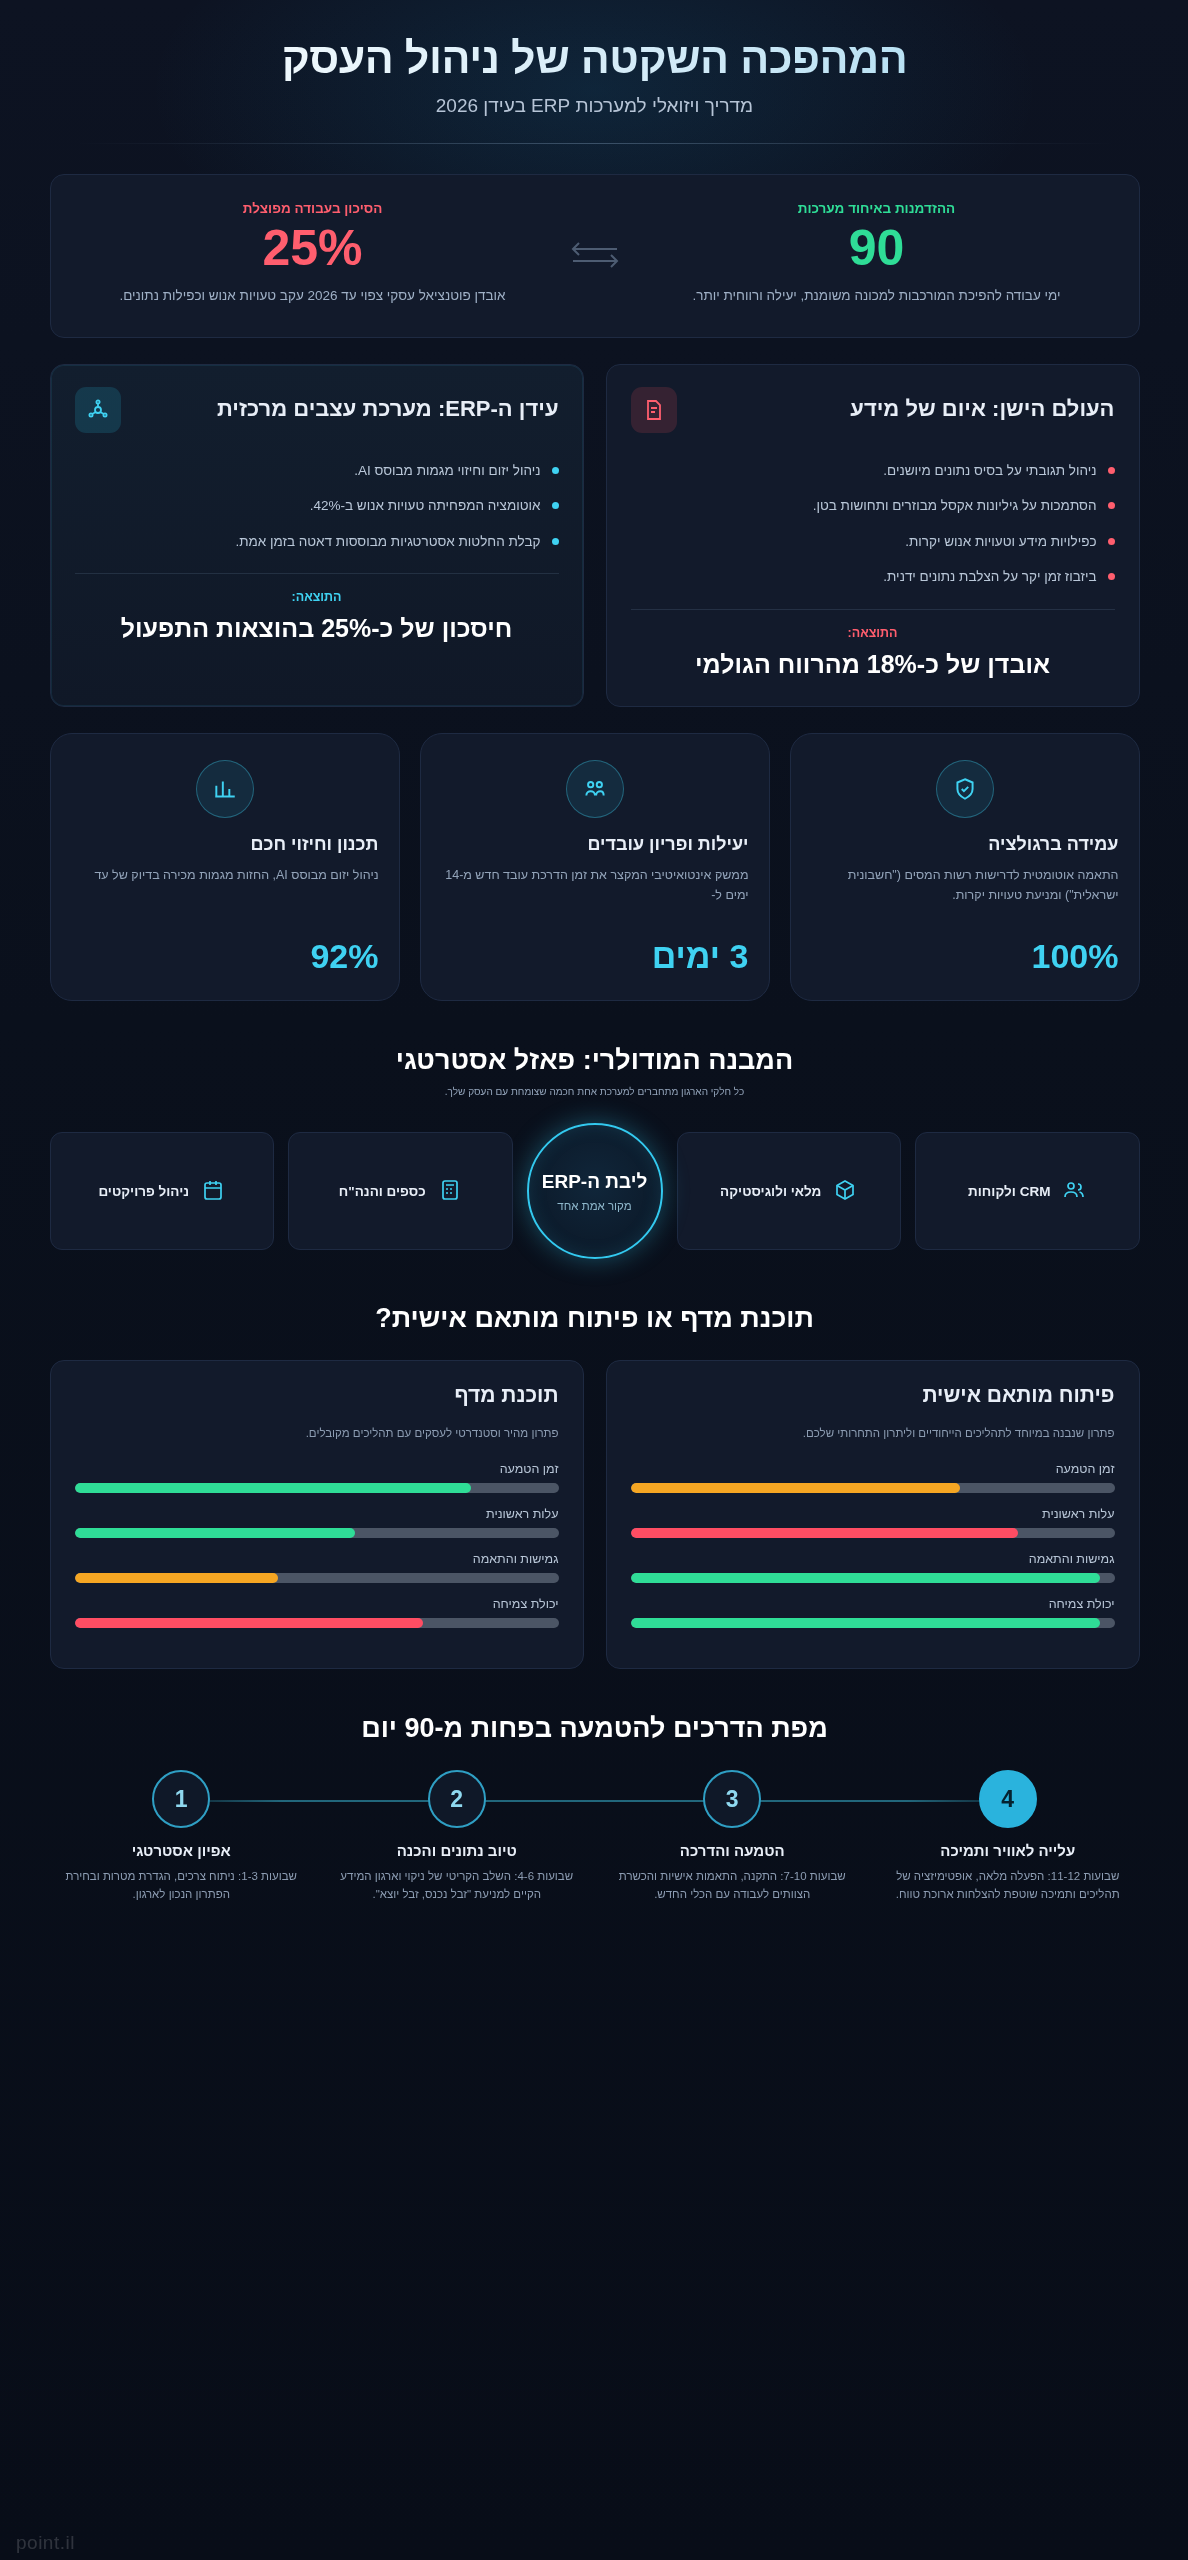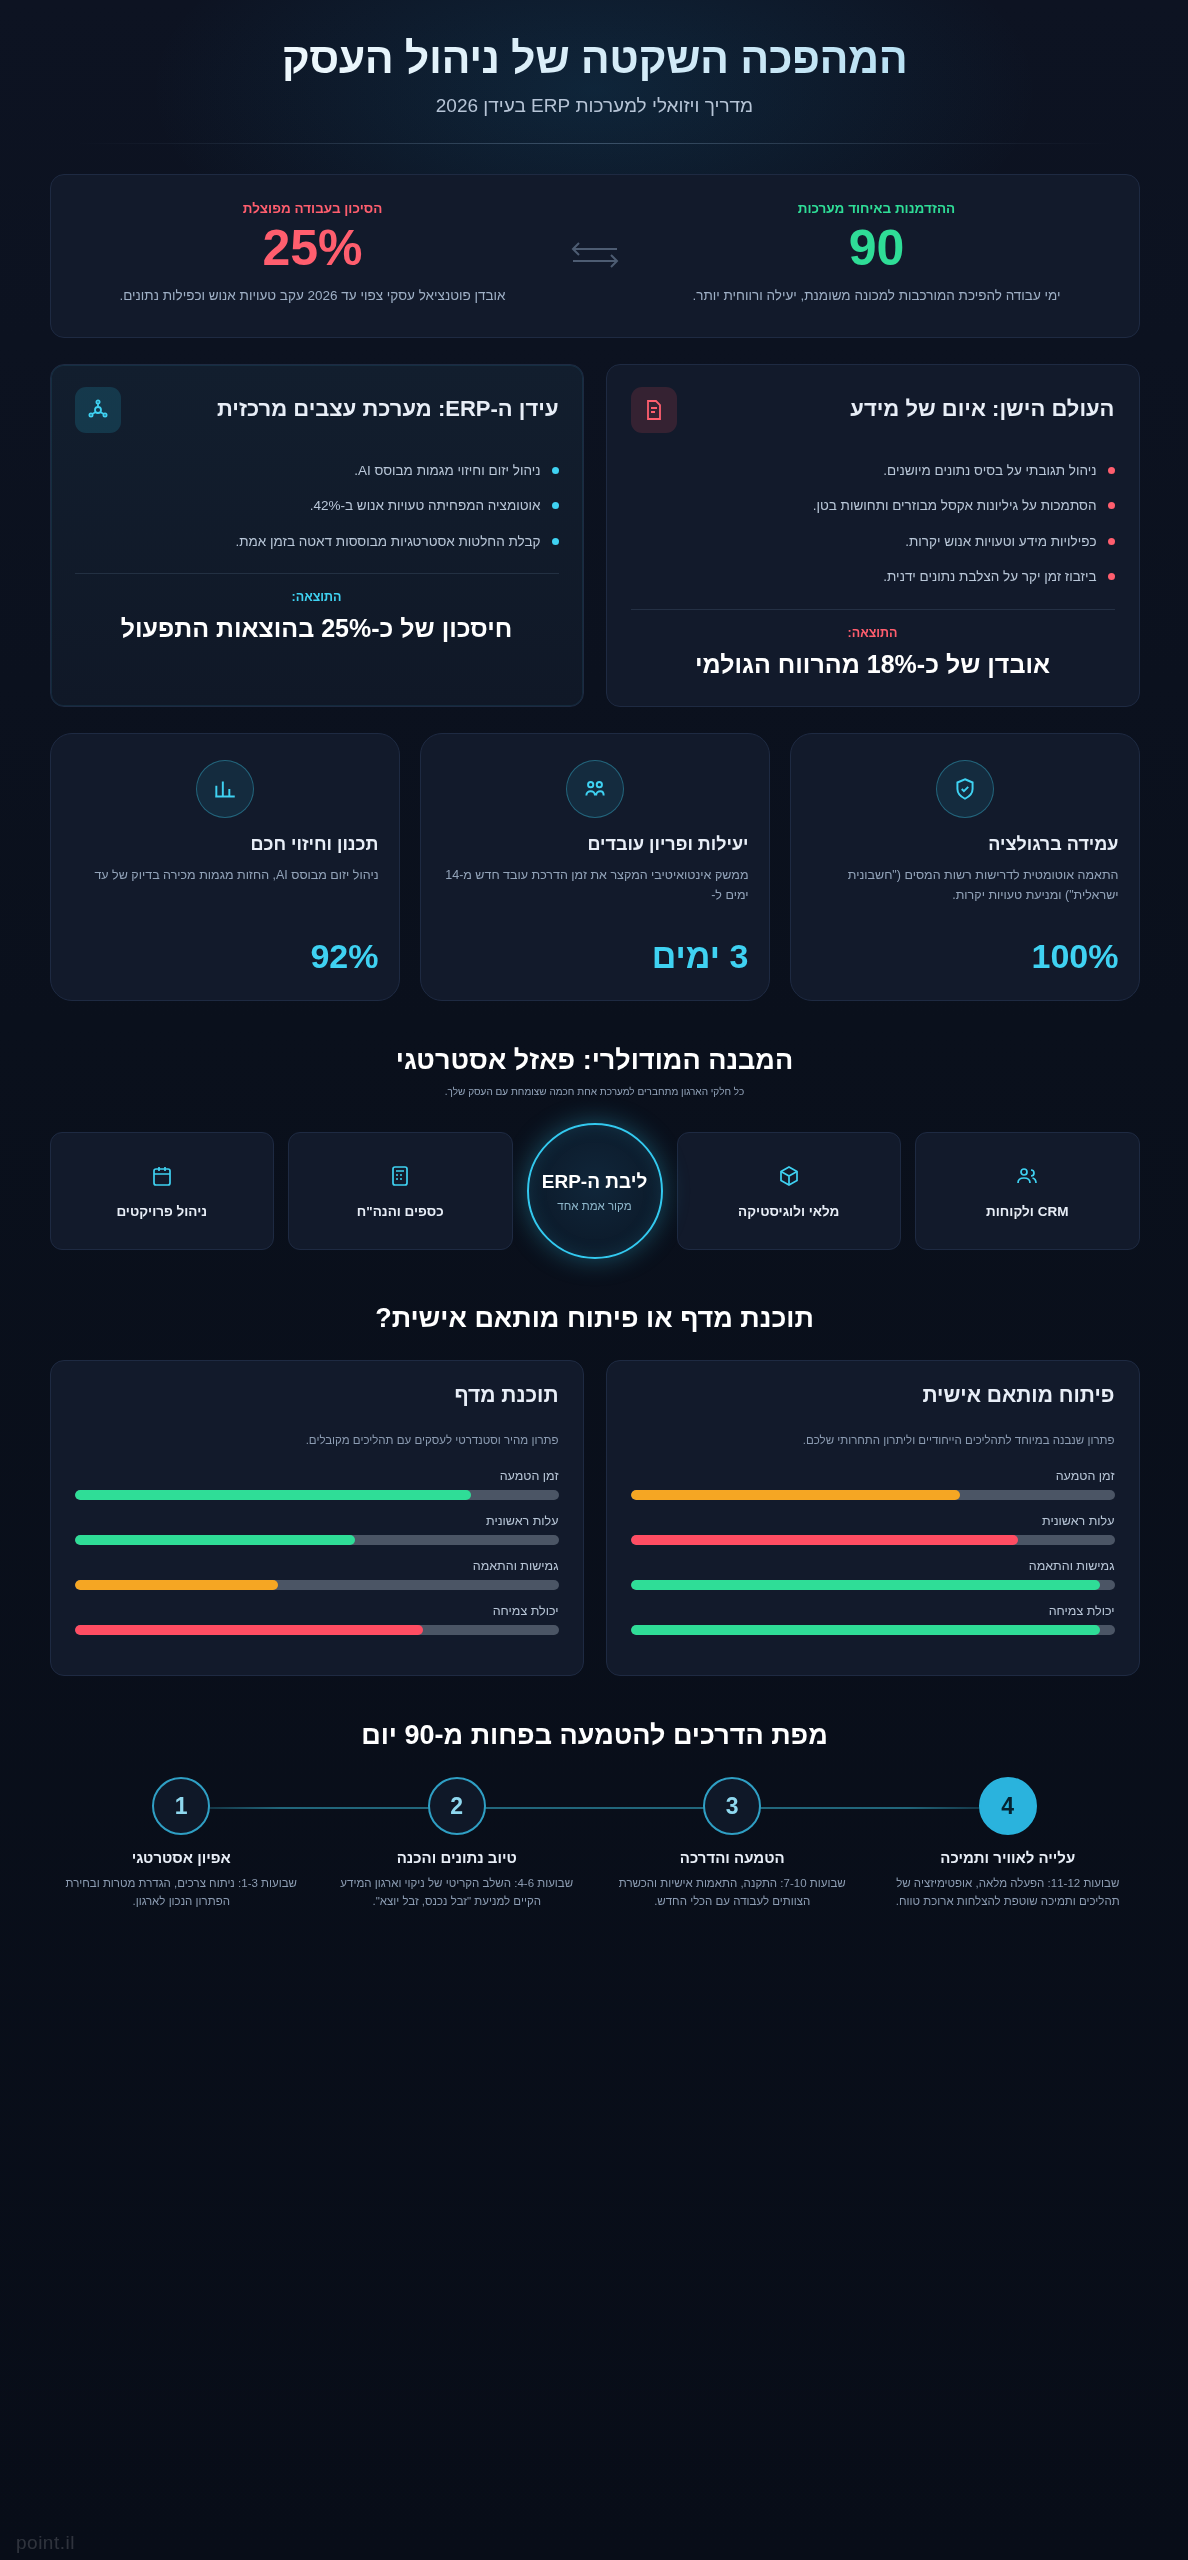--- a/index.html
+++ b/index.html
@@ -142,21 +142,21 @@
   
   .modules { display: flex; align-items: center; justify-content: center; gap: 14px; margin-top: 26px; }
   .module {
     flex: 1;
     background: #121a2b;
     border: 1px solid #1e2a42;
     border-radius: 12px;
     padding: 22px 10px 20px;
     text-align: center;
     height: 118px;
-    display: flex; flex-direction: column; align-items: center; justify-content: center; gap: 12px;
+    display: flex; flex-direction: row; align-items: center; justify-content: center; gap: 12px;
   }
   .module .mi { color: #3fd2f2; }
   .module .mlabel { font-size: 13.5px; font-weight: bold; color: #e8eef7; }
   .core {
     width: 136px; height: 136px; flex: none;
     border-radius: 50%;
     background: radial-gradient(circle at 50% 45%, #10263a 0%, #0c1a2a 70%);
     border: 2px solid #33c9ef;
     box-shadow: 0 0 26px rgba(51,201,239,0.35), inset 0 0 18px rgba(51,201,239,0.15);
     display: flex; flex-direction: column; align-items: center; justify-content: center;
@@ -168,21 +168,21 @@
   
   .compare-row { display: flex; gap: 22px; margin-top: 26px; }
   .compare {
     flex: 1;
     background: #121a2b;
     border: 1px solid #1e2a42;
     border-radius: 14px;
     padding: 22px 24px 26px;
   }
   .compare h3 { font-size: 21px; font-weight: bold; text-align: right; }
-  .compare .sub { margin-top: 24px; font-size: 11.5px; color: #8c9cb2; line-height: 1.6; }
+  .compare .sub { margin-top: 17px; font-size: 11.5px; color: #8c9cb2; line-height: 1.6; }
   .bars { margin-top: 20px; }
   .bar-item { margin-bottom: 14px; }
   .bar-item .blabel { font-size: 12.5px; color: #b9c7d8; margin-bottom: 7px; text-align: right; }
   .track {
     height: 10px; border-radius: 6px; background: #4b5565; overflow: hidden;
     display: flex; flex-direction: row-reverse;
   }
   .fill { height: 100%; border-radius: 6px; }
 
   

